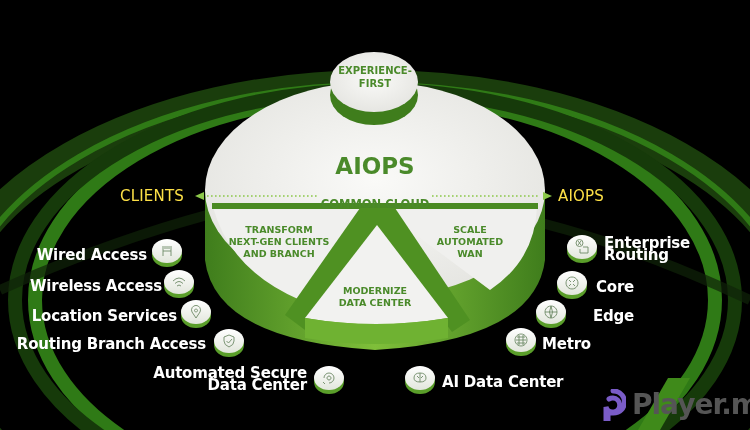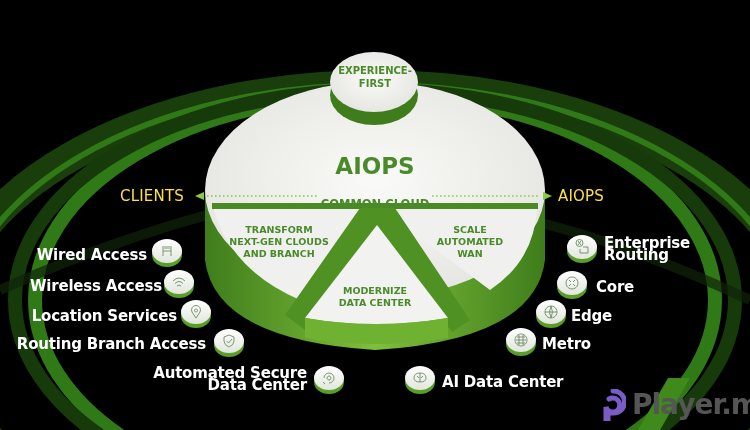--- a/index.html
+++ b/index.html
@@ -135,21 +135,21 @@
 </div>
 
 <div class="green-txt" style="left:300px; top:145px; width:150px; font-size:23px;margin-top:8px;">AIOPS</div>
 
 <div class="big" style="left:120px; top:187px;">CLIENTS</div>
 <div class="green-txt" style="left:318px; top:189px; width:114px; font-size:11.5px;margin-top:8px;">COMMON CLOUD</div>
 <div class="big" style="left:558px; top:187px;">AIOPS</div>
 
 <div class="green-txt seg" style="left:214px; top:224px; width:130px;">
   <div>TRANSFORM</div>
-  <div>NEXT-GEN CLOUDS</div>
+  <div>NEXT-GEN CLIENTS</div>
   <div>AND BRANCH</div>
 </div>
 <div class="green-txt seg" style="left:420px; top:224px; width:100px;">
   <div>SCALE</div>
   <div>AUTOMATED</div>
   <div>WAN</div>
 </div>
 <div class="green-txt seg" style="left:320px; top:285px; width:110px;">
   <div>MODERNIZE</div>
   <div>DATA CENTER</div>
@@ -164,21 +164,21 @@
   <div>Automated Secure</div>
   <div>Data Center</div>
 </div>
 <div class="lbl" style="left:442px; top:373px;text-align:right;">AI Data Center</div>
 
 <div class="lbl" style="left:604px; top:237px; line-height:12px;">
   <div>Enterprise</div>
   <div>Routing</div>
 </div>
 <div class="lbl" style="left:596px; top:278px;">Core</div>
-<div class="lbl" style="left:553px; top:307px;padding-left:18px;">Edge</div>
+<div class="lbl" style="left:575px; top:307px;padding-left:18px;">Edge</div>
 <div class="lbl" style="left:542px; top:335px;">Metro</div>
 
 <div class="wm">
   <svg width="26" height="32" viewBox="0 0 26 32">
     <path d="M13 2 A11 11 0 1 1 8 22.5 L8 30 L6 30 L6 18 A7 7 0 1 0 13 9 A7 7 0 0 0 9 10" fill="none" stroke="#7a5cc7" stroke-width="5" stroke-linecap="round"></path>
   </svg>
   <span class="wm-text">Player.me</span>
 </div>
 
 </body></html>

